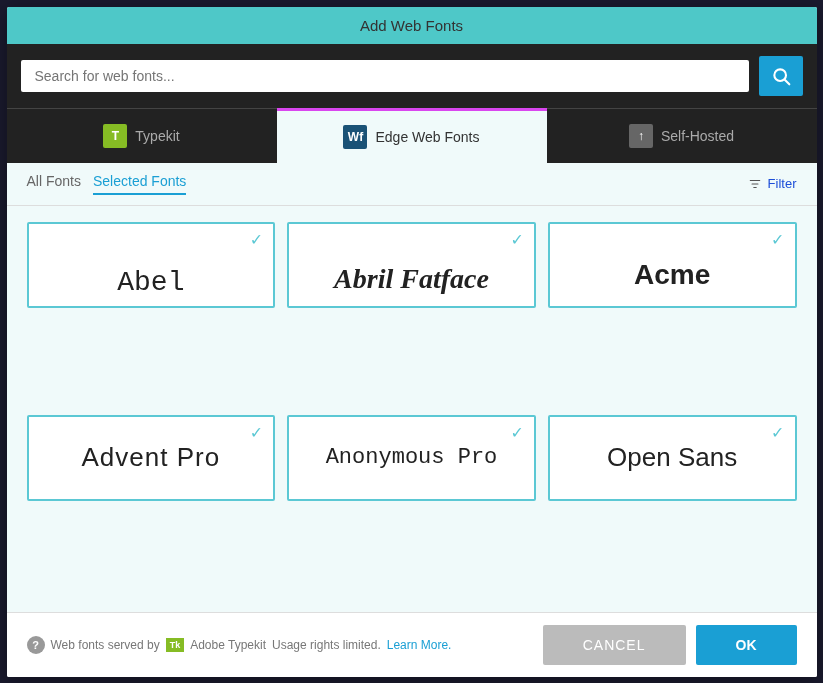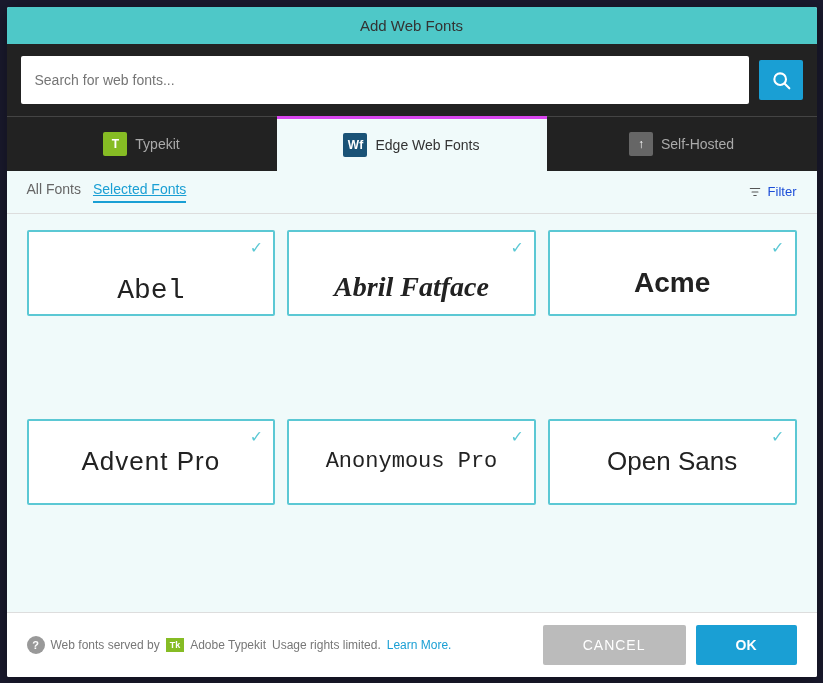--- a/index.html
+++ b/index.html
@@ -36,21 +36,21 @@
       padding: 12px 14px;
       display: flex;
       align-items: center;
       gap: 10px;
       flex-shrink: 0;
     }
     .search-input {
       flex: 1;
       border: none;
       border-radius: 2px;
-      padding: 16px 14px;
+      padding: 8px 14px;
       font-size: 14px;
       color: #999;
       background: #fff;
       outline: none;
     }
     .search-btn {
       background: #1a9fd4;
       border: none;
       border-radius: 2px;
       width: 44px;
@@ -121,21 +121,20 @@
     }
     .sub-tab {
       font-size: 14px;
       color: #666;
       cursor: pointer;
       padding-bottom: 4px;
     }
     .sub-tab.active {
       color: #1a9fd4;
       border-bottom: 2px solid #1a9fd4;
-      text-decoration: underline;
     }
     .filter-btn {
       display: flex;
       align-items: center;
       gap: 6px;
       color: #1d4ed8;
       font-size: 13px;
       cursor: pointer;
       background: none;
       border: none;

